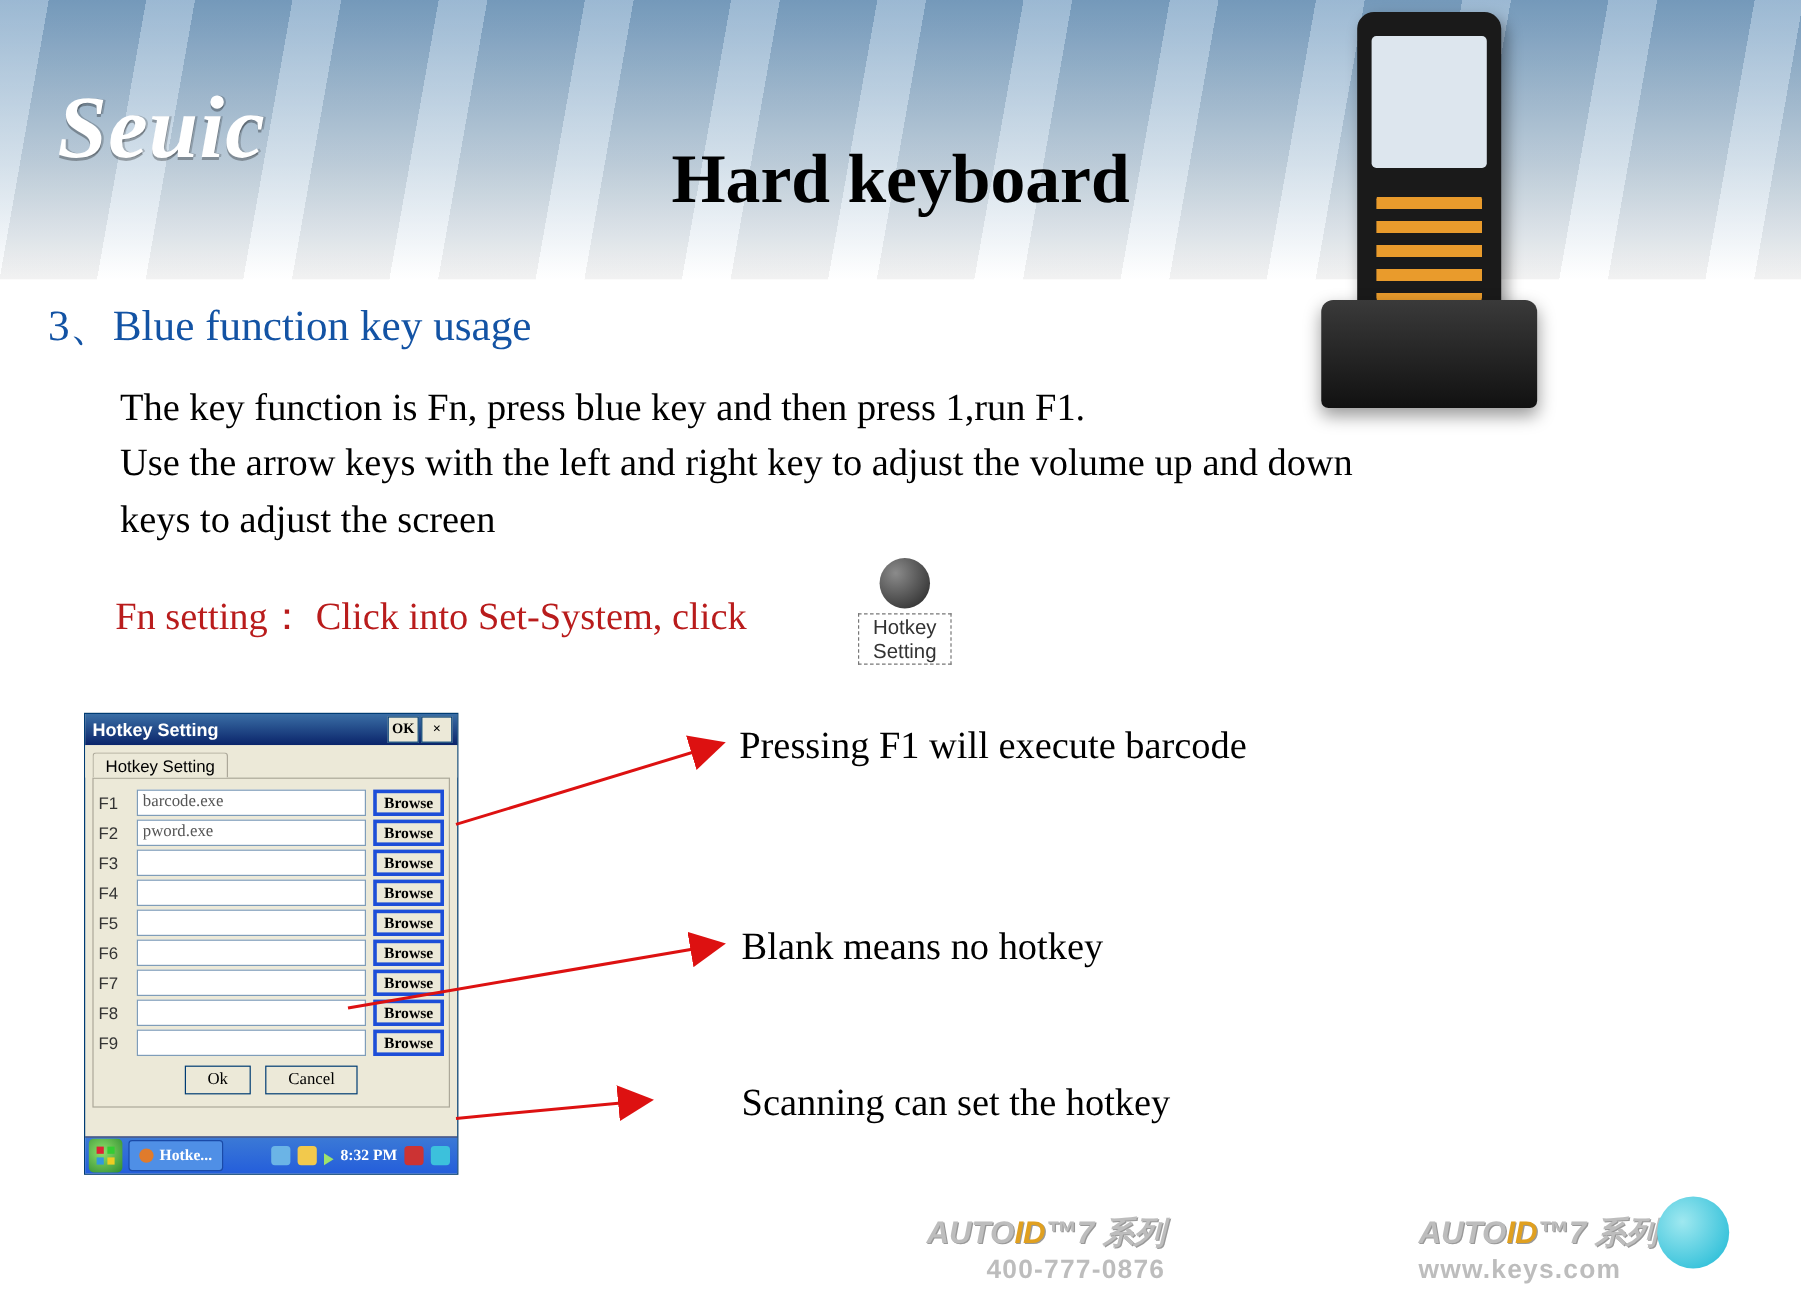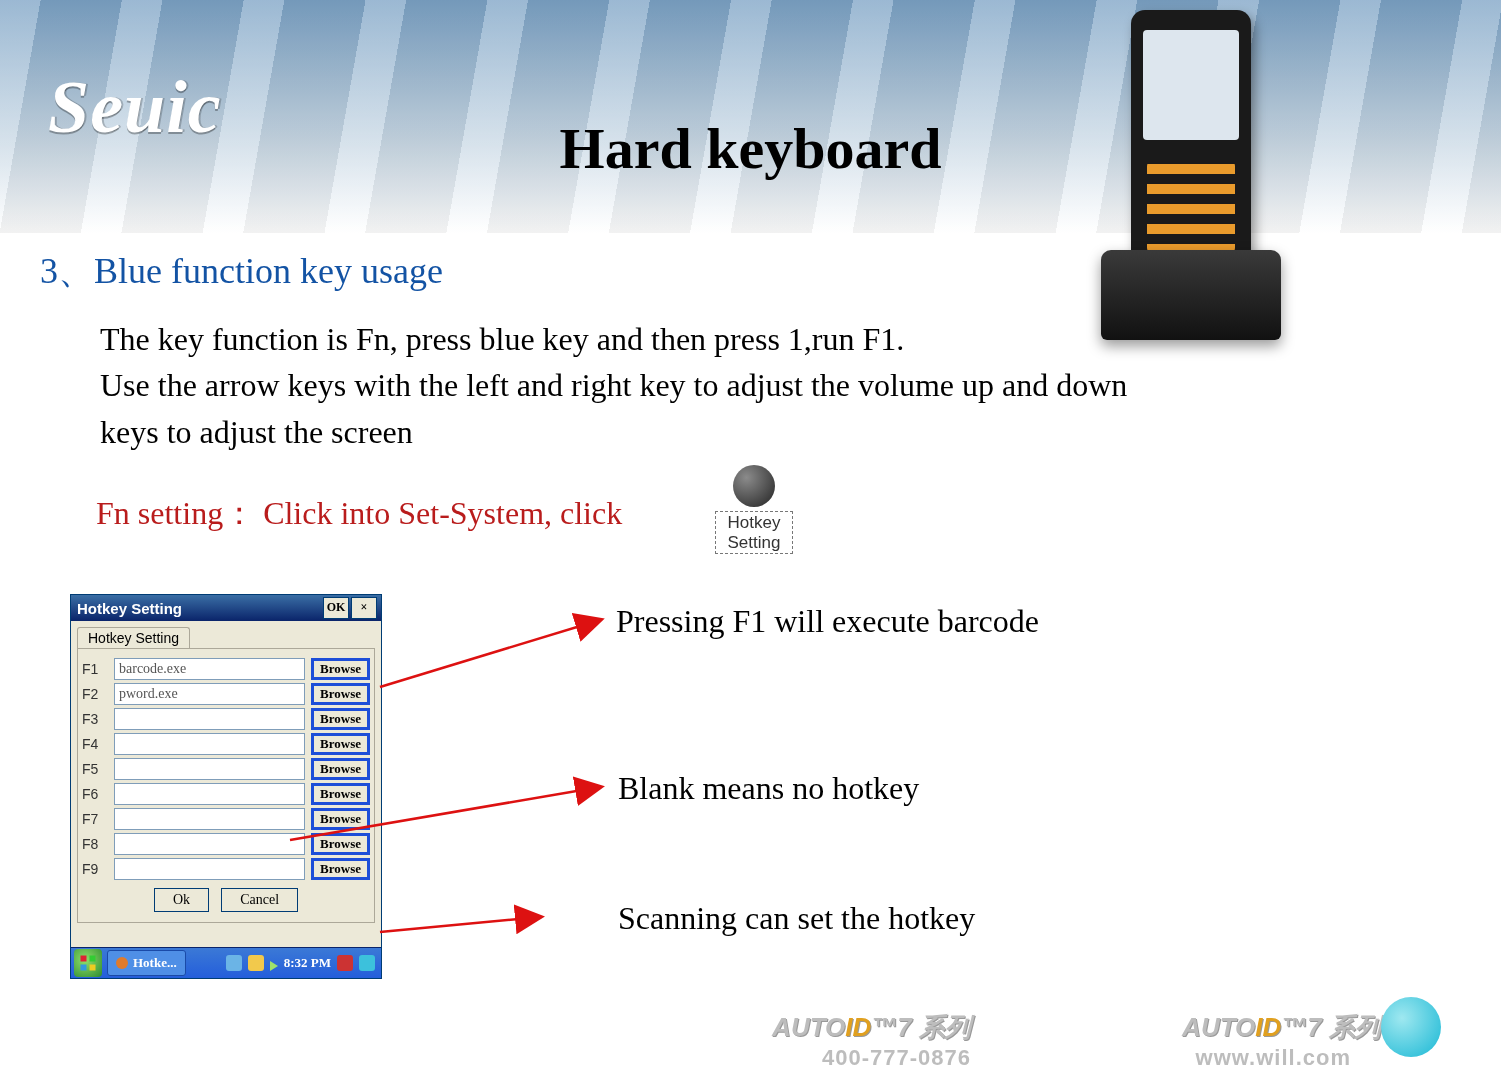--- a/index.html
+++ b/index.html
@@ -184,15 +184,15 @@
   </svg>
 
   <div class="footer-product" style="right:530px">
     <span>AUTO</span><span class="id">ID</span><span>™7 系列</span>
   </div>
   <div class="footer-product" style="right:120px">
     <span>AUTO</span><span class="id">ID</span><span>™7 系列</span>
   </div>
   <div class="cyan-disc"></div>
   <div class="footer-text" style="right:530px">400-777-0876</div>
-  <div class="footer-text" style="right:150px">www.will.com</div>
+  <div class="footer-text" style="right:150px">www.keys.com</div>
 
 </div>
 
 </body></html>

